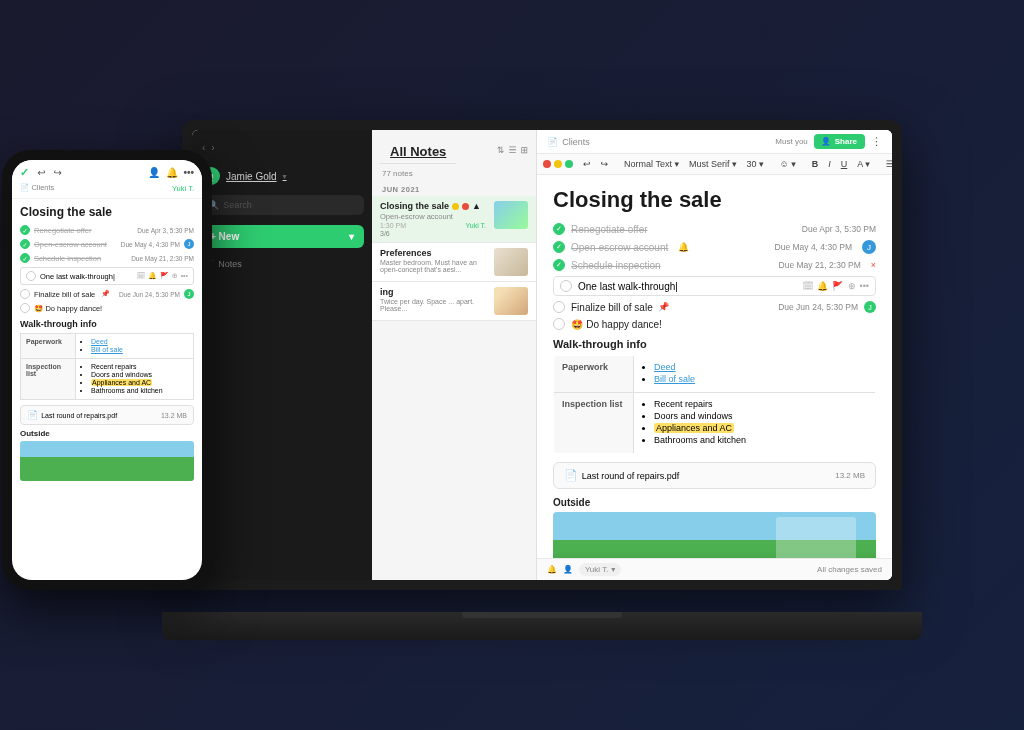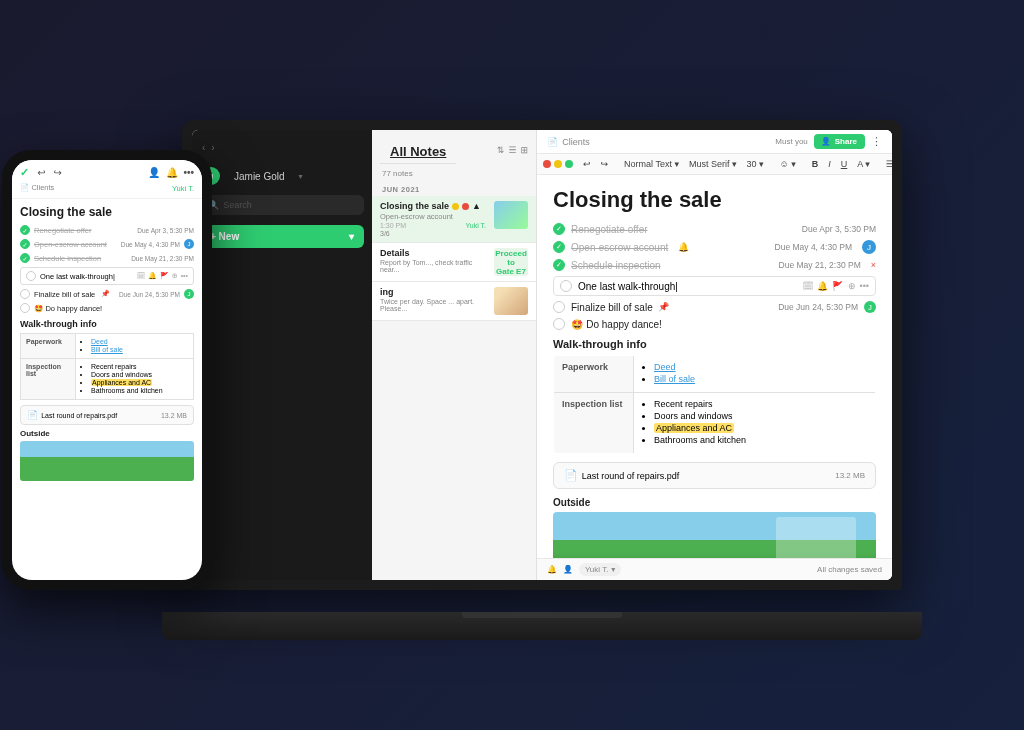--- a/index.html
+++ b/index.html
@@ -101,24 +101,25 @@
       margin-bottom: 4px;
     }
     .nav-arrow {
       color: #666;
       font-size: 10px;
       cursor: pointer;
     }
     .laptop-user-row {
       display: flex;
       align-items: center;
-      gap: 14px;
+      gap: 6px;
       padding: 6px 10px;
       color: #ccc;
       font-size: 10px;
+      text-decoration: underline;
     }
     .user-avatar-laptop {
       width: 18px; height: 18px;
       background: #2ecc71;
       border-radius: 50%;
       display: flex;
       align-items: center;
       justify-content: center;
       color: #fff;
       font-size: 8px;
@@ -745,20 +746,24 @@
             <span style="color:#666;font-size:8px;">▾</span>
           </div>
           <div class="laptop-search">
             <span>🔍</span>
             <span style="color:#555;">Search</span>
           </div>
           <div class="laptop-new-btn">
             <span>+ New</span>
             <span>▾</span>
           </div>
+          <div class="laptop-sidebar-item">
+            <span>📝</span>
+            <span>Notes</span>
+          </div>
         </div>
 
         <div class="notes-list-panel">
           <div class="notes-list-header-row">
             <span class="notes-list-header">All Notes</span>
             <div style="display:flex;gap:4px;font-size:9px;color:#888;">
               <span>⇅</span>
               <span>☰</span>
               <span>⊞</span>
             </div>
@@ -781,33 +786,33 @@
                   <span style="color:#2ecc71;font-size:7px;">Yuki T.</span>
                 </div>
                 <div class="progress-text" style="margin-top:1px;">3/6</div>
               </div>
               <div class="note-thumb">
                 <div class="note-thumb-img"></div>
               </div>
             </div>
           </div>
 
-
-
           <div class="note-item">
             <div class="note-item-row">
               <div class="note-item-content">
-                <div class="note-item-title">Details</div>
-                <div class="note-item-sub" style="font-size:7px;">Report by Tom..., check traffic near...</div>
+                <div class="note-item-title">Preferences</div>
+                <div class="note-item-sub" style="font-size:7px;">Master bedroom. Must have an open-concept that's aesi...</div>
               </div>
-              <div class="note-thumb" style="background:#e8f5e9;display:flex;align-items:center;justify-content:center;">
-                <div style="font-size:8px;color:#2ecc71;text-align:center;padding:2px;font-weight:600;">Proceed to<br>Gate E7</div>
+              <div class="note-thumb">
+                <div class="note-thumb-img" style="background:linear-gradient(135deg,#e8e0d0,#c8b89a);"></div>
               </div>
             </div>
           </div>
+
+
 
 
           <div class="note-item">
             <div class="note-item-row">
               <div class="note-item-content">
                 <div class="note-item-title">ing</div>
                 <div class="note-item-sub" style="font-size:7px;">Twice per day. Space ... apart. Please...</div>
               </div>
               <div class="note-thumb">
                 <div class="note-thumb-dog"></div>

